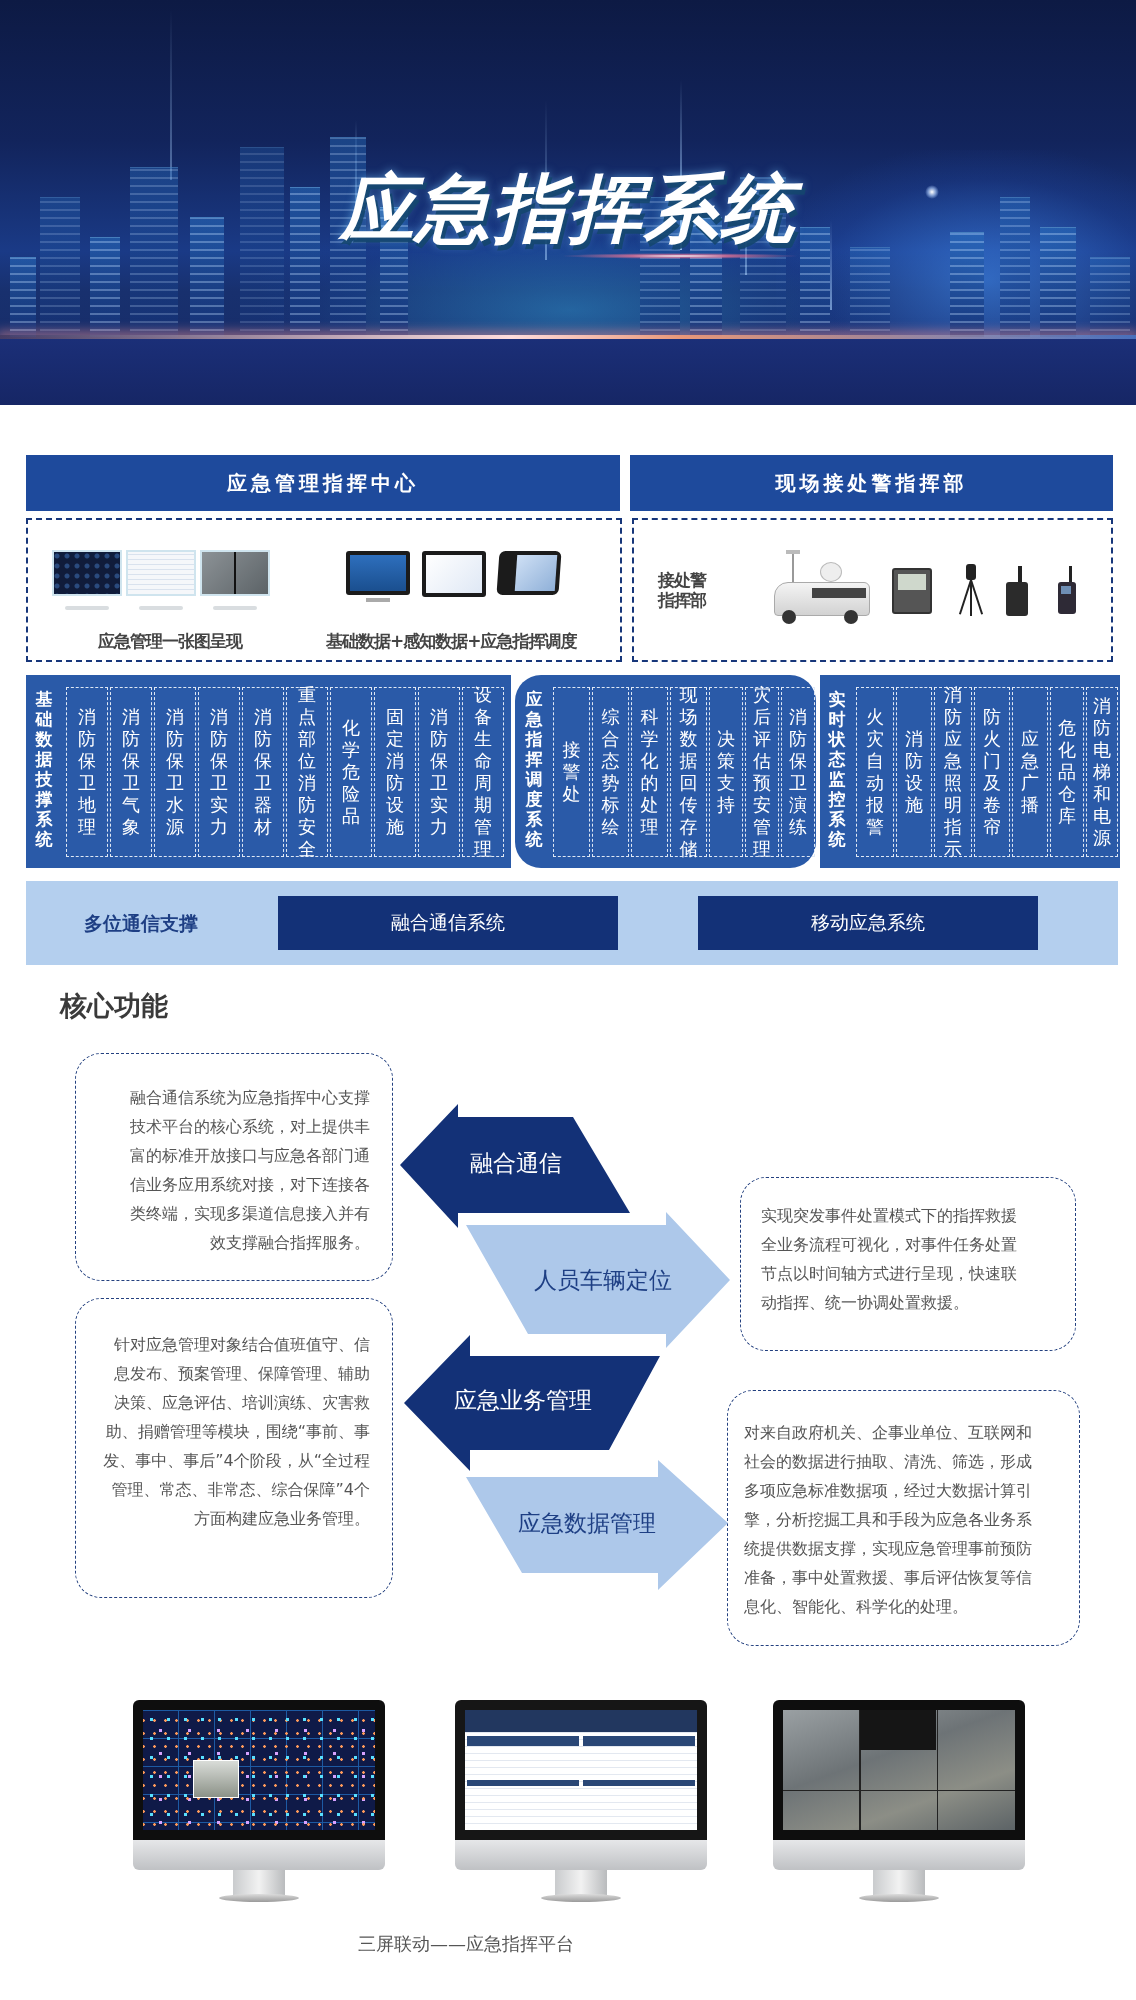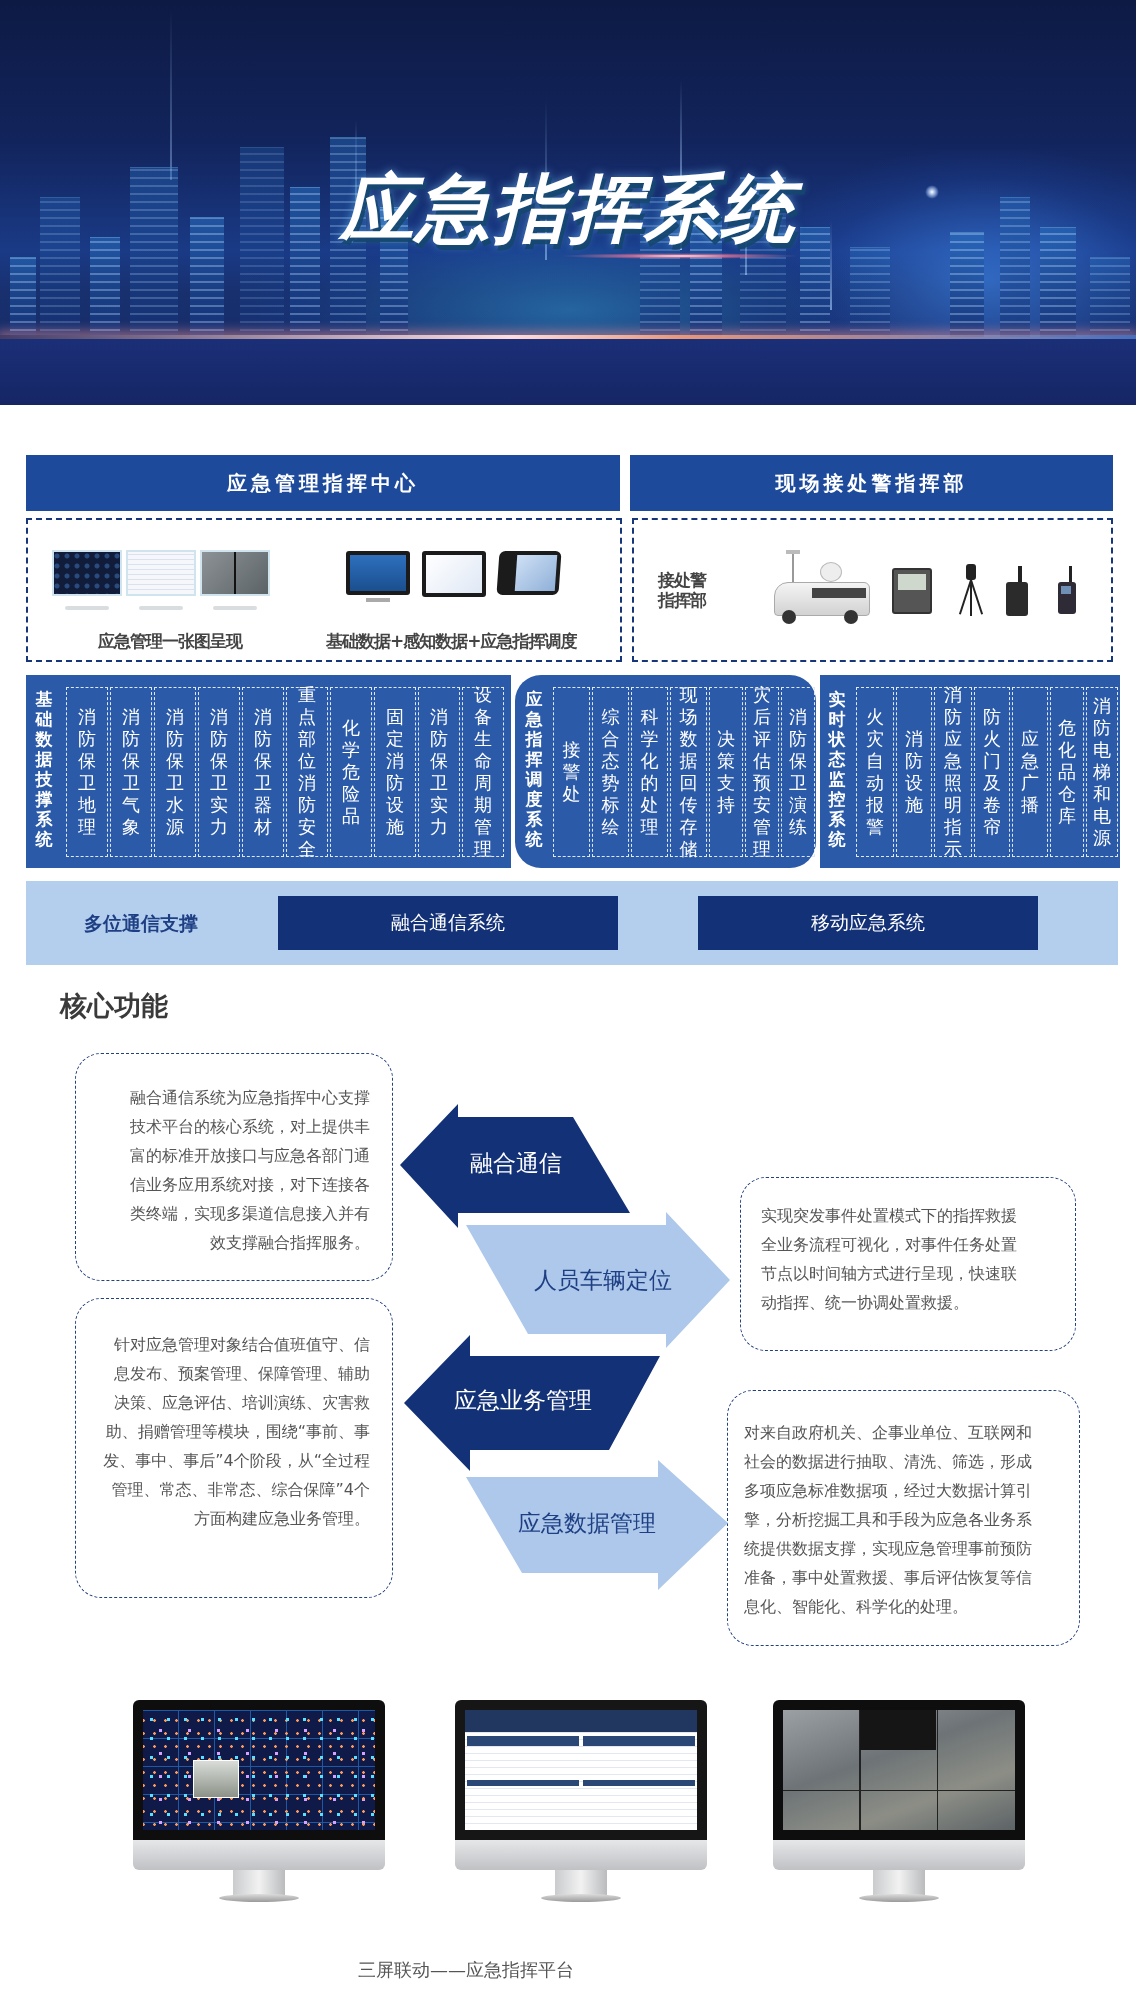--- a/index.html
+++ b/index.html
@@ -128,21 +128,21 @@
       linear-gradient(90deg, transparent 96%, #1d5aa3 96%) 0 0/36px 100%,
       linear-gradient(0deg, transparent 95%, #1d5aa3 95%) 0 0/100% 28px,
       #0f1a48; }
   .disp-form { background:
       linear-gradient(180deg, #22375f 0 22px, transparent 22px),
       repeating-linear-gradient(0deg, #ffffff 0 6px, #e3e8f0 6px 7px); }
   .disp-cam { background:
       linear-gradient(90deg, transparent 32.8%, #222 32.8% 33.5%, transparent 33.5% 66.3%, #222 66.3% 67%, transparent 67%),
       linear-gradient(0deg, transparent 32.8%, #222 32.8% 33.5%, transparent 33.5% 66.3%, #222 66.3% 67%, transparent 67%),
       linear-gradient(160deg, #9aa0a3 0%, #6d7376 40%, #8c8e86 70%, #5c6366 100%); }
-  .bottom-caption { position: absolute; left: 0; top: 1932px; width: 932px; text-align: center; font-size: 18px; color: #555; margin-top: 26px; }
+  .bottom-caption { position: absolute; left: 0; top: 1932px; width: 932px; text-align: center; font-size: 18px; color: #555; }
 </style>
 </head>
 <body>
 
 <div class="banner">
   <div class="glow-right"></div>
   <div class="glow-center"></div>
   <div class="beam" style="left:170px;top:10px;height:170px;opacity:.5"></div>
   <div class="beam" style="left:355px;top:120px;height:120px"></div>
   <div class="beam" style="left:545px;top:100px;height:160px;opacity:.6"></div>

